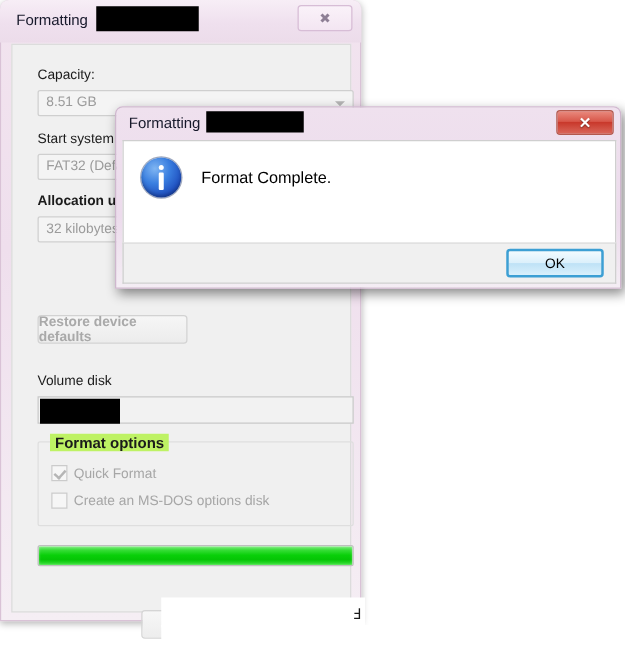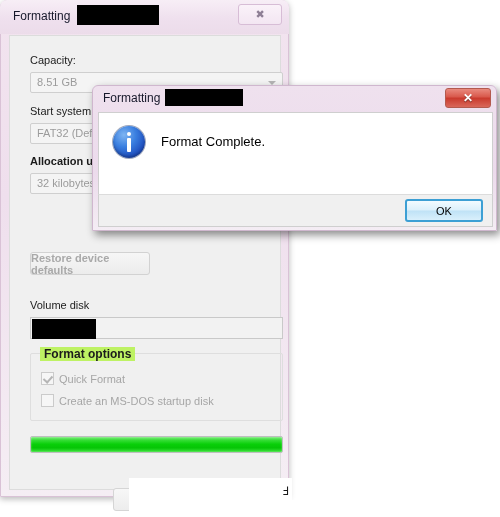--- a/index.html
+++ b/index.html
@@ -478,21 +478,21 @@
     <div id="group-format-options">
       <span id="group-legend">Format options</span>
 
       <div class="chkrow" style="top:18px;">
         <span class="chkbox checked"></span>
         <span class="chklabel">Quick Format</span>
       </div>
 
       <div class="chkrow" style="top:40px;">
         <span class="chkbox"></span>
-        <span class="chklabel">Create an MS-DOS startup disk</span>
+        <span class="chklabel">Create an MS-DOS options disk</span>
       </div>
     </div>
 
     <div id="progress-track">
       <div id="progress-fill" style="width: 100%;"></div>
     </div>
 
     <div class="btm-btn" id="btn-start">
       <span>Start</span>
     </div>

